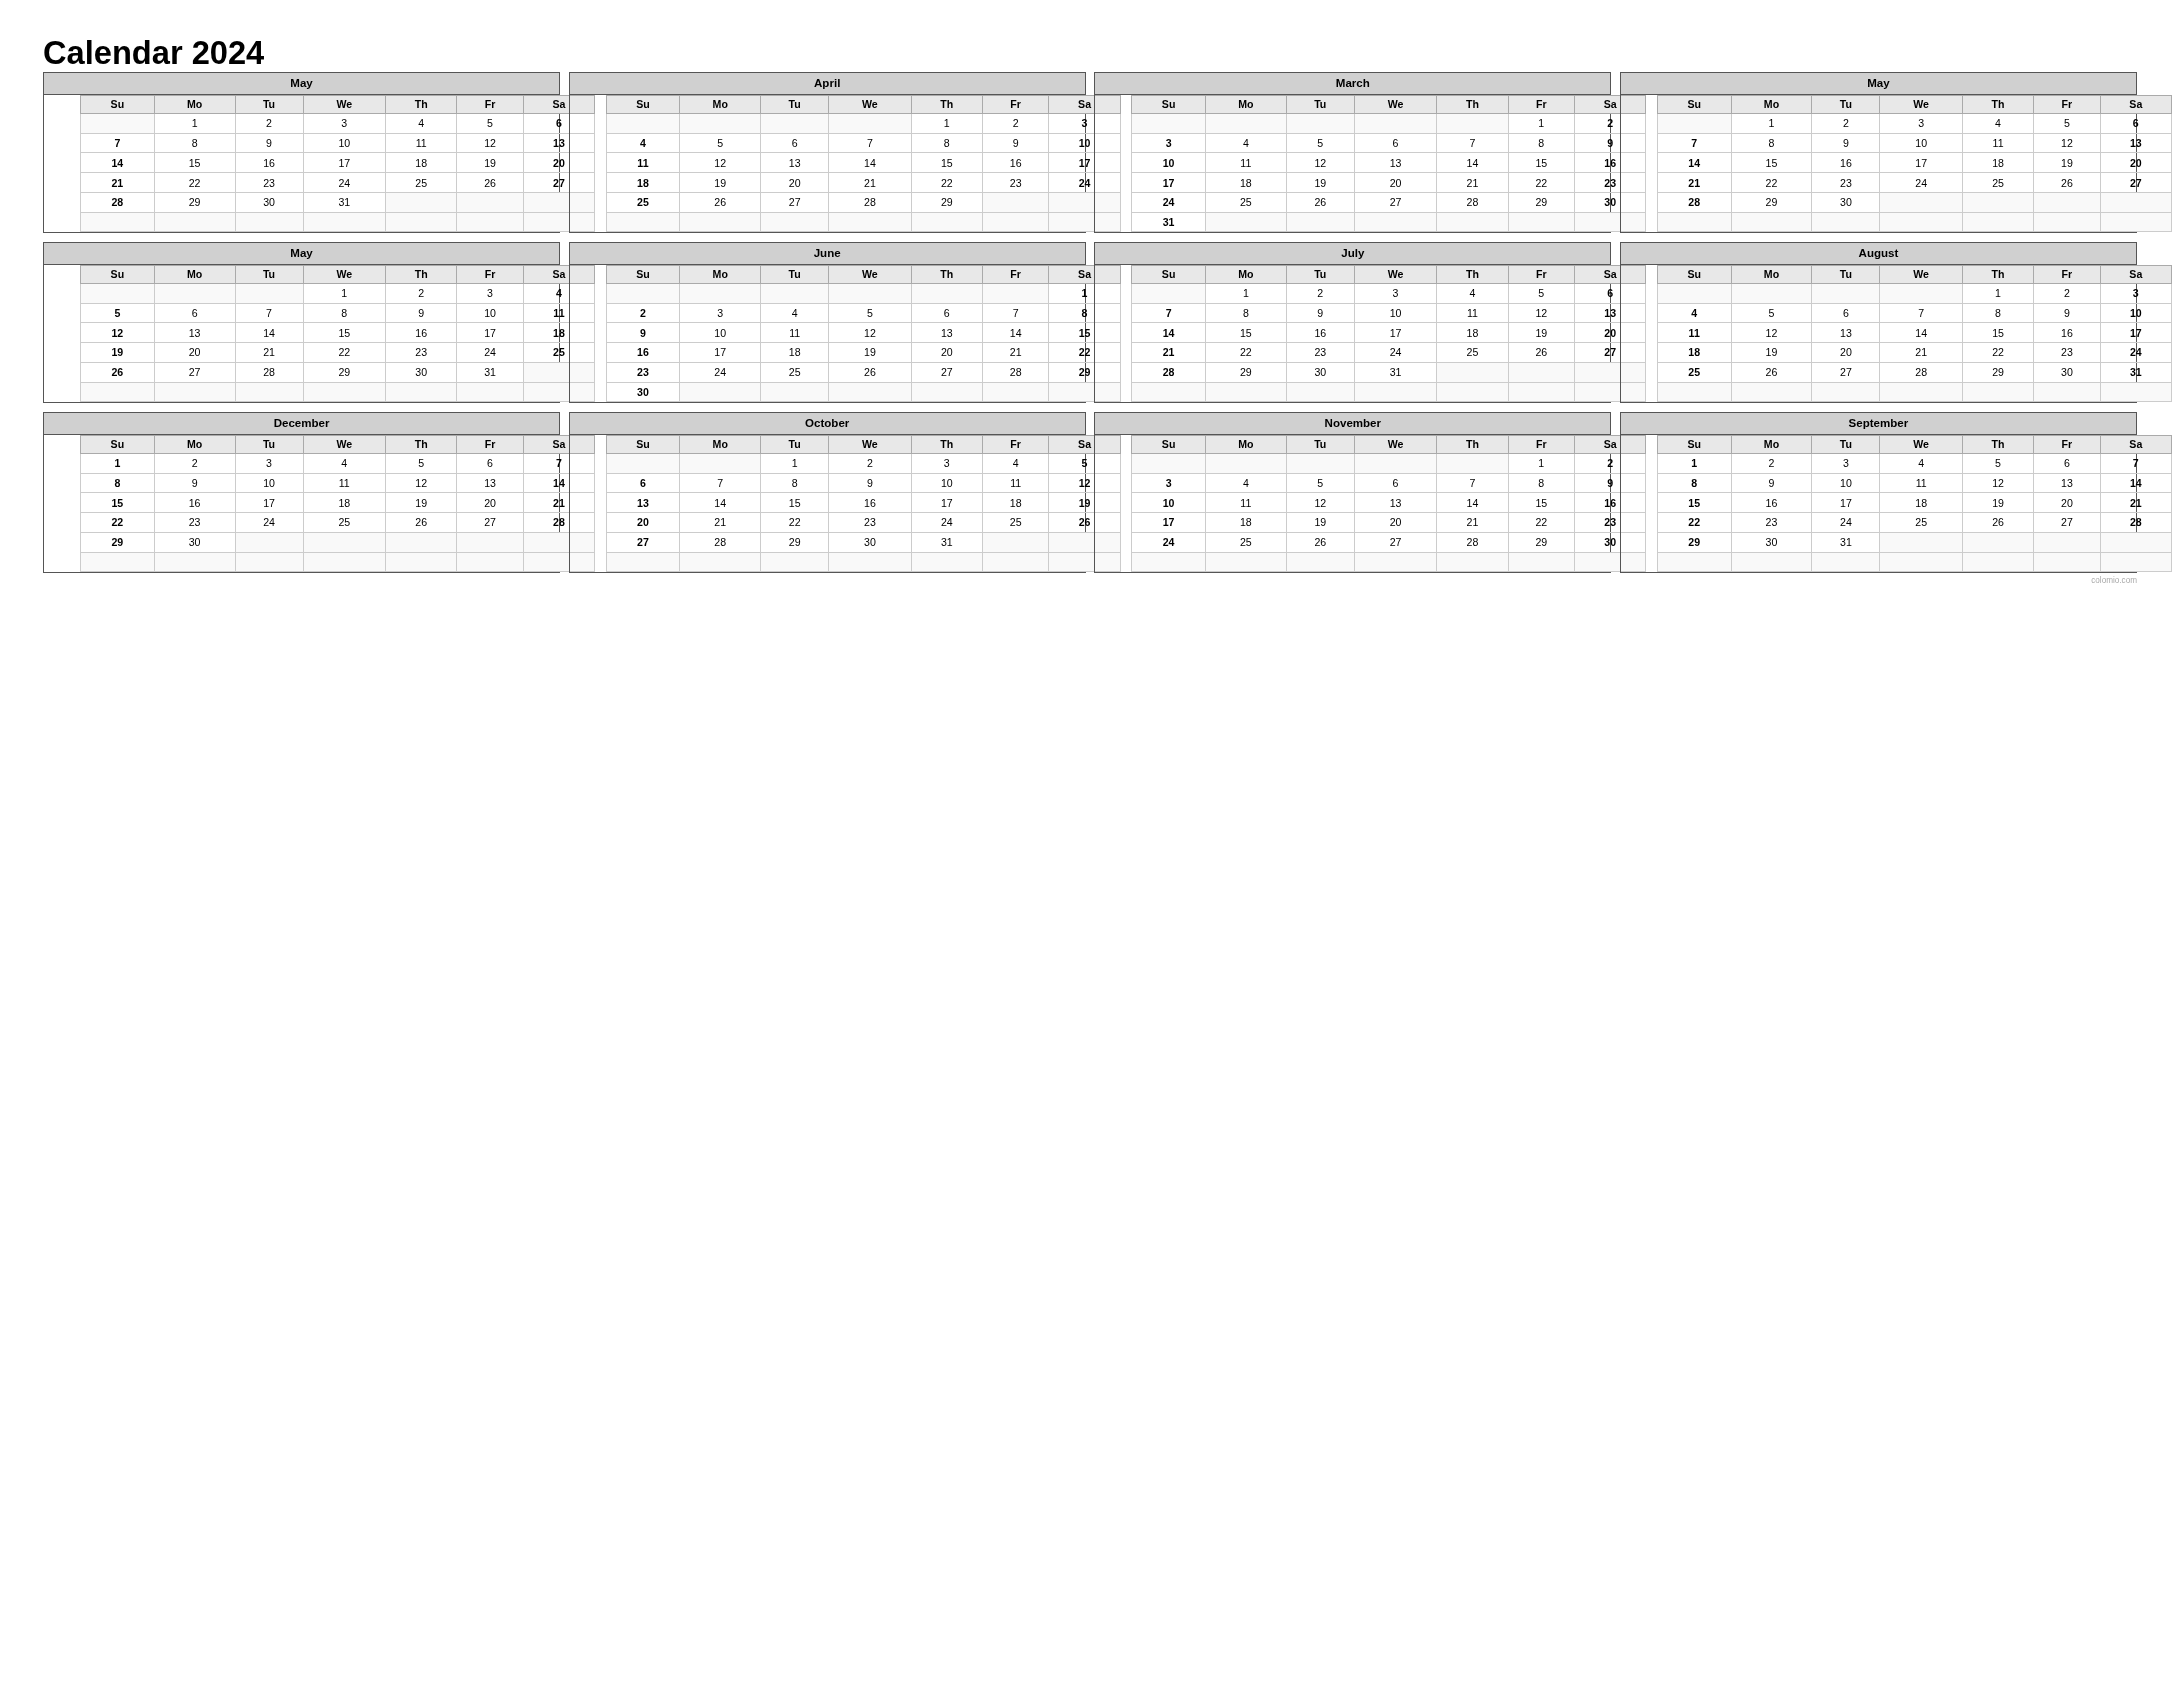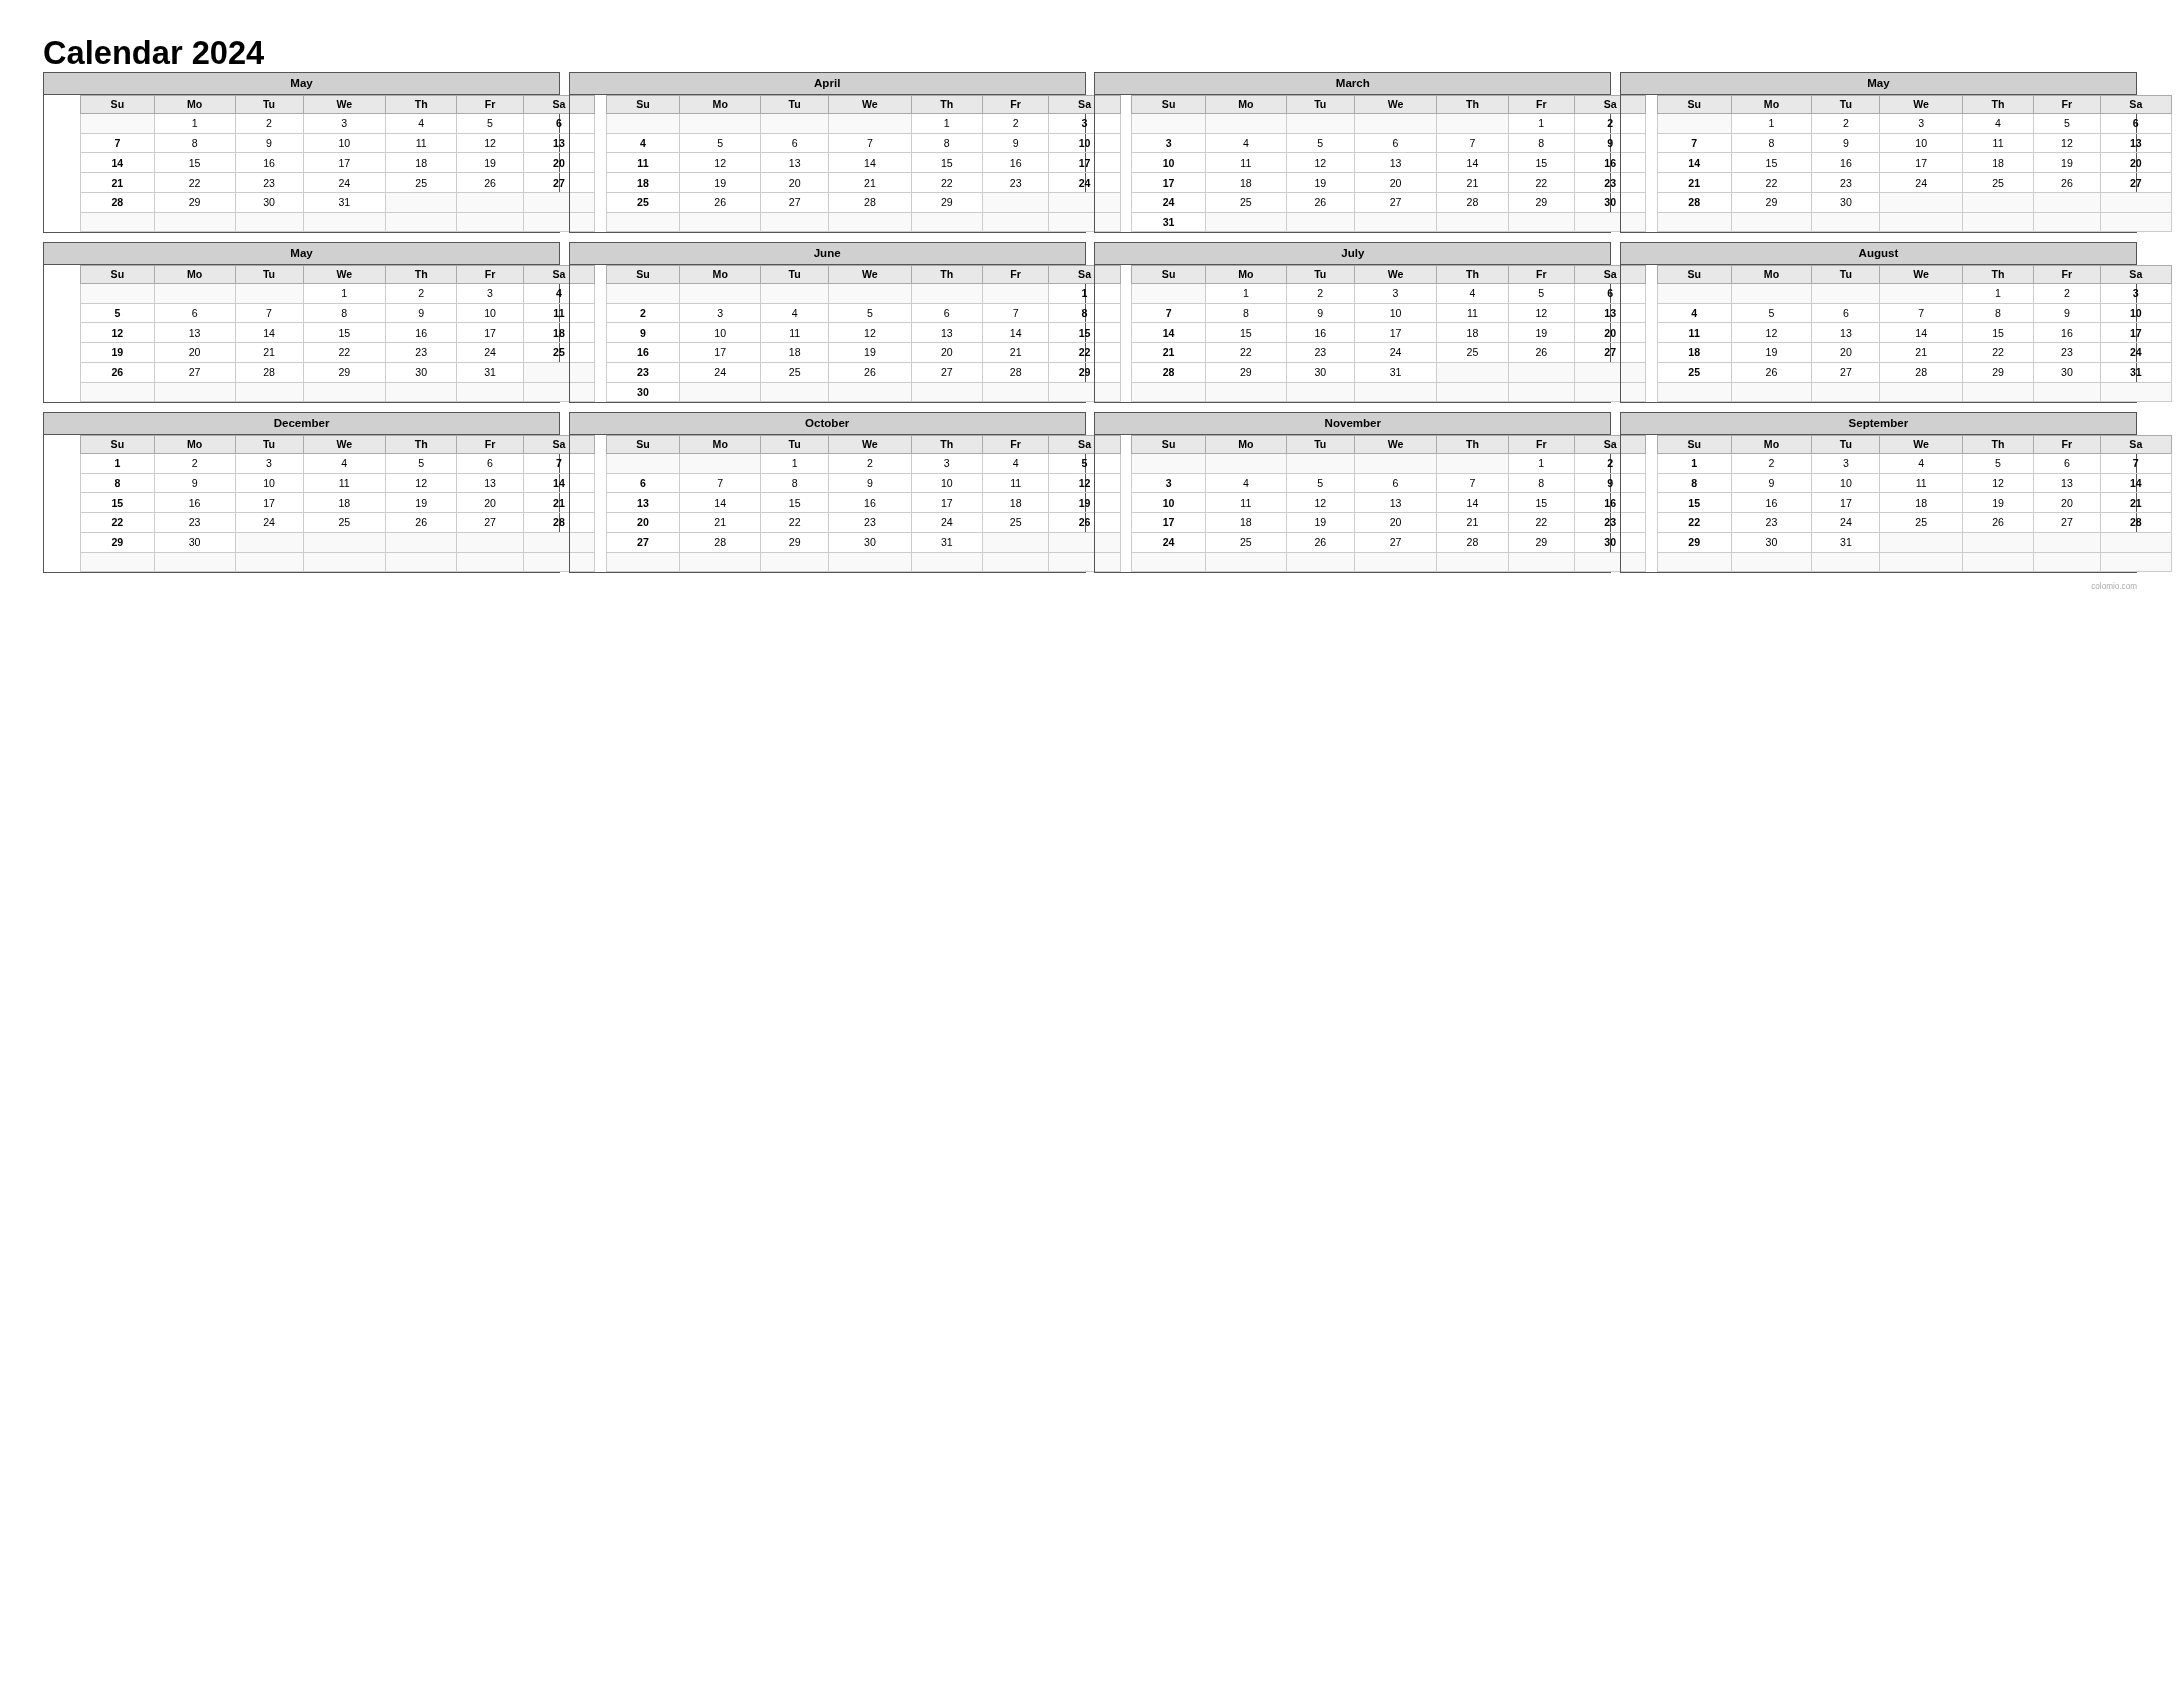--- a/index.html
+++ b/index.html
@@ -56,21 +56,21 @@
     .month table tbody tr td.sun {
       font-weight: bold;
     }
     .month table tbody tr td.empty {
       background: #f9f9f9;
     }
     .watermark {
       text-align: right;
       font-size: 0.6em;
       color: #aaa;
-      margin-top: 9px;
+      margin-top: 3px;
     }
   </style>
 </head>
 <body>
 
 <h1>Calendar 2024</h1>
 
 <div class="calendar-grid">
     <div class="month">
       <div class="month-title">May</div>

